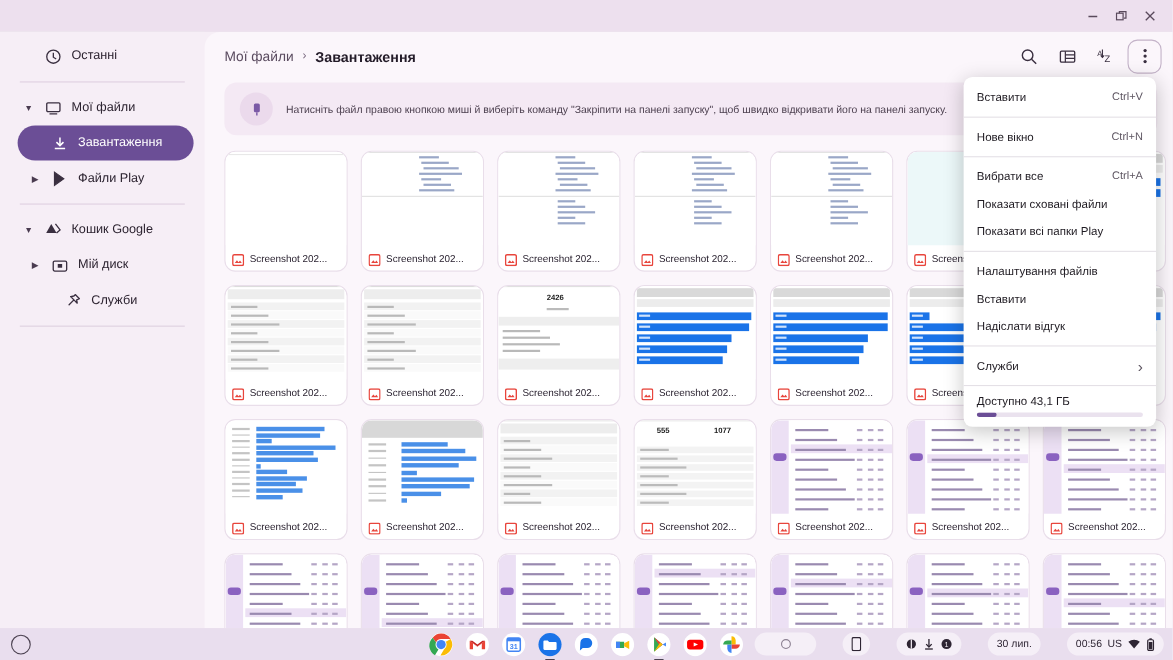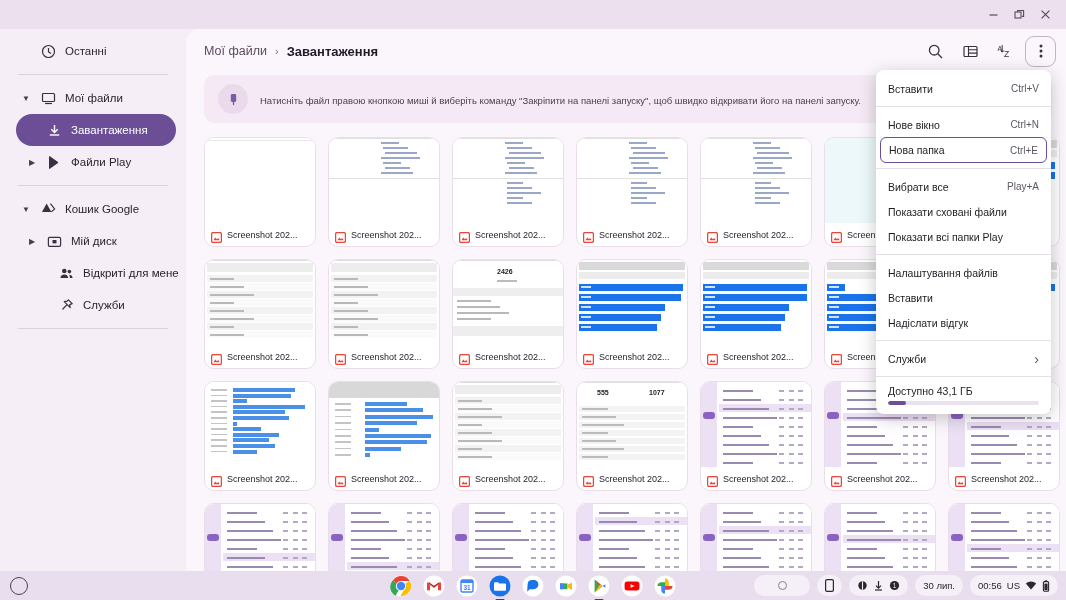--- a/index.html
+++ b/index.html
@@ -142,21 +142,21 @@
     position: absolute; left: 50%; transform: translateX(-50%);
     display: flex; gap: 11px; align-items: center;
   }
   .app-ico { width: 22px; height: 22px; border-radius: 50%; position: relative; }
   .app-ico.active::after {
     content: ''; position: absolute; bottom: -4px; left: 50%;
     transform: translateX(-50%); width: 9px; height: 2px;
     background: #4a4150; border-radius: 1px;
   }
   #shelf-right {
-    margin-left: auto; display: flex; align-items: flex-end; gap: 7px;
+    margin-left: auto; display: flex; align-items: flex-end; gap: 24px;
     padding-right: 8px;
   }
   .tray {
     background: #F5EFF7; border-radius: 12px; height: 21px;
     display: flex; align-items: center; gap: 5px; padding: 0 8px;
     font-size: 9.5px; color: #2e2533;
   }
 </style>
 </head>
 <body>
@@ -246,32 +246,20 @@
               <rect x="1.4" y="3.4" width="12.2" height="9" rx="1.3" fill="none" stroke="#3a2f40" stroke-width="1.2"></rect>
               <rect x="5.5" y="6" width="4" height="3.4" fill="#3a2f40"></rect>
             </svg>
           </span>
           <span>Мій диск</span>
         </div>
         <div class="nav-item indent2">
           <span class="tri">&nbsp;</span>
           <span class="nav-ico">
             <svg width="15" height="15" viewBox="0 0 15 15">
-              <circle cx="5.3" cy="5" r="2.3" fill="#3a2f40"></circle>
-              <circle cx="10.4" cy="5.6" r="1.8" fill="#3a2f40"></circle>
-              <path d="M1.3 12c.4-2.3 2-3.4 4-3.4s3.6 1.1 4 3.4Z" fill="#3a2f40"></path>
-              <path d="M10.4 8.8c1.6 0 2.8.9 3.2 3.2h-2.6" fill="#3a2f40"></path>
-            </svg>
-          </span>
-          <span>Відкриті для мене</span>
-        </div>
-        <div class="nav-item indent2">
-          <span class="tri">&nbsp;</span>
-          <span class="nav-ico">
-            <svg width="15" height="15" viewBox="0 0 15 15">
               <path d="M9.4 1.8 13.2 5.6l-2.5 1 .5 3-3-3-4.4 4.4 4.4-4.4-3-3 3-.5Z" fill="none" stroke="#3a2f40" stroke-width="1.2" stroke-linejoin="round"></path>
             </svg>
           </span>
           <span>Служби</span>
         </div>
         <div class="divider"></div>
       </nav>
 
     <section id="main">
 
@@ -1224,28 +1212,24 @@
   <div id="ctx-groups">
       <div class="mi">
         <span>Вставити</span>
         <span class="sc">Ctrl+V</span>
       </div>
       <div class="mdiv"></div>
       <div class="mi">
         <span>Нове вікно</span>
         <span class="sc">Ctrl+N</span>
       </div>
-      <div class="mi focused">
-        <span>Нова папка</span>
-        <span class="sc">Ctrl+E</span>
-      </div>
       <div class="mdiv"></div>
       <div class="mi">
         <span>Вибрати все</span>
-        <span class="sc">Play+A</span>
+        <span class="sc">Ctrl+A</span>
       </div>
       <div class="mi">
         <span>Показати сховані файли</span>
       </div>
       <div class="mi">
         <span>Показати всі папки Play</span>
       </div>
       <div class="mdiv"></div>
       <div class="mi">
         <span>Налаштування файлів</span>

